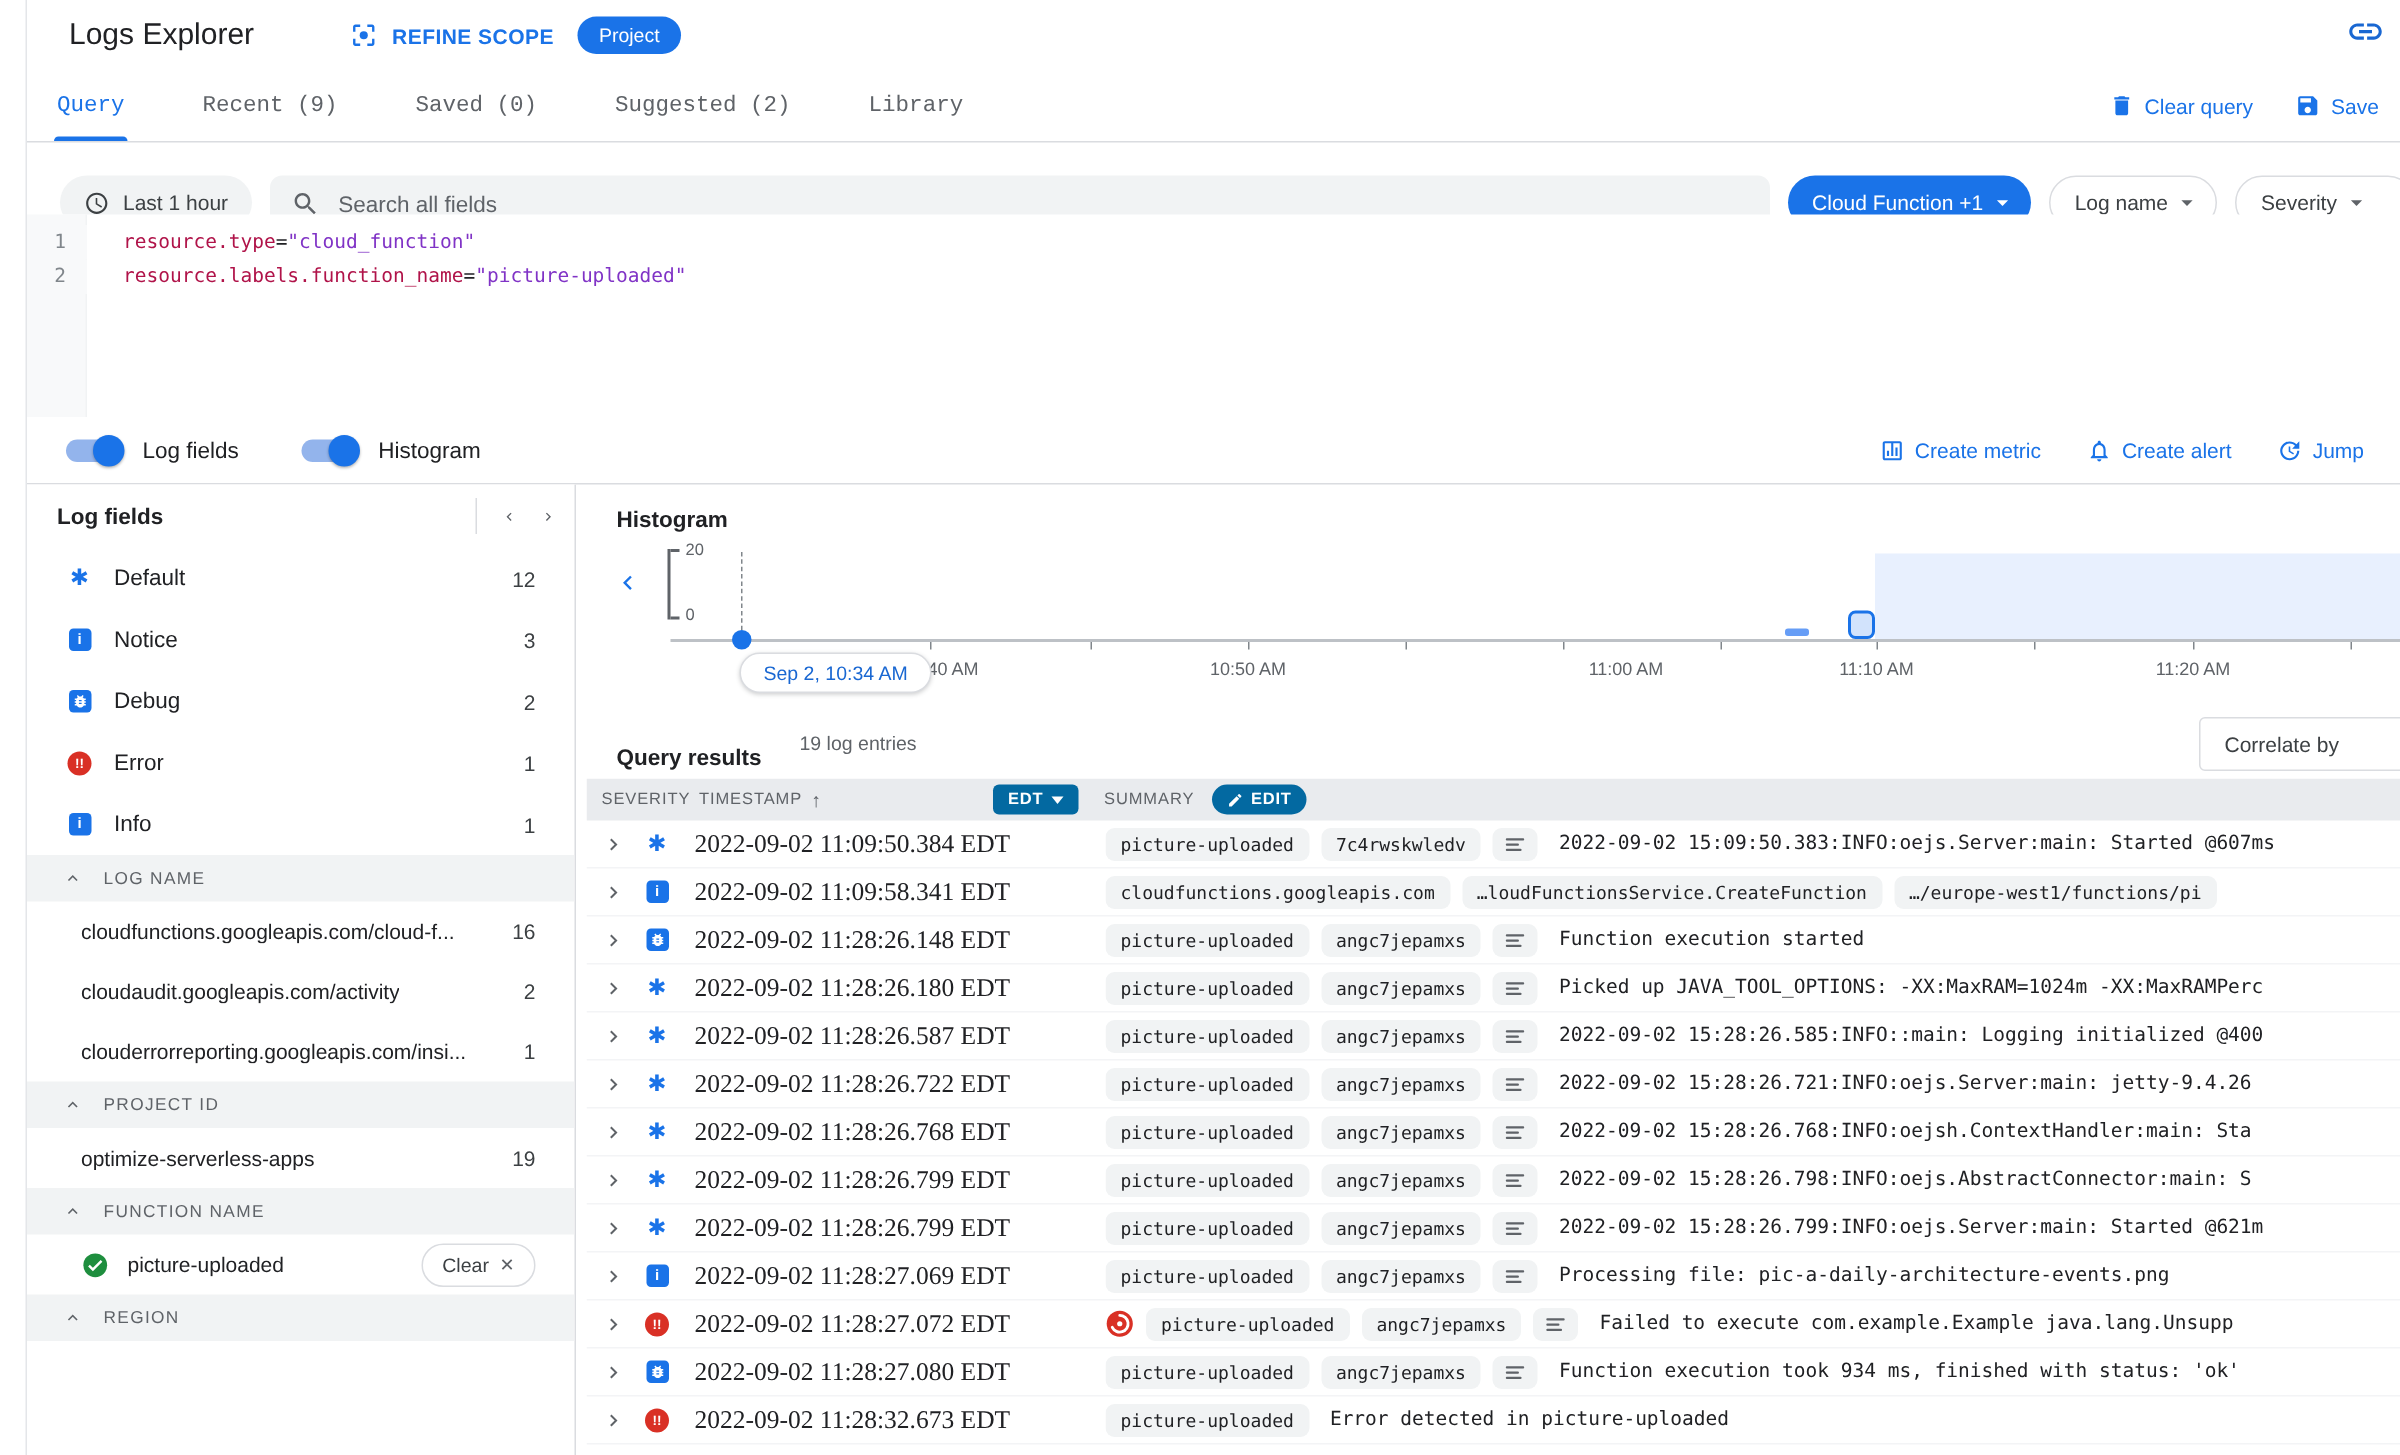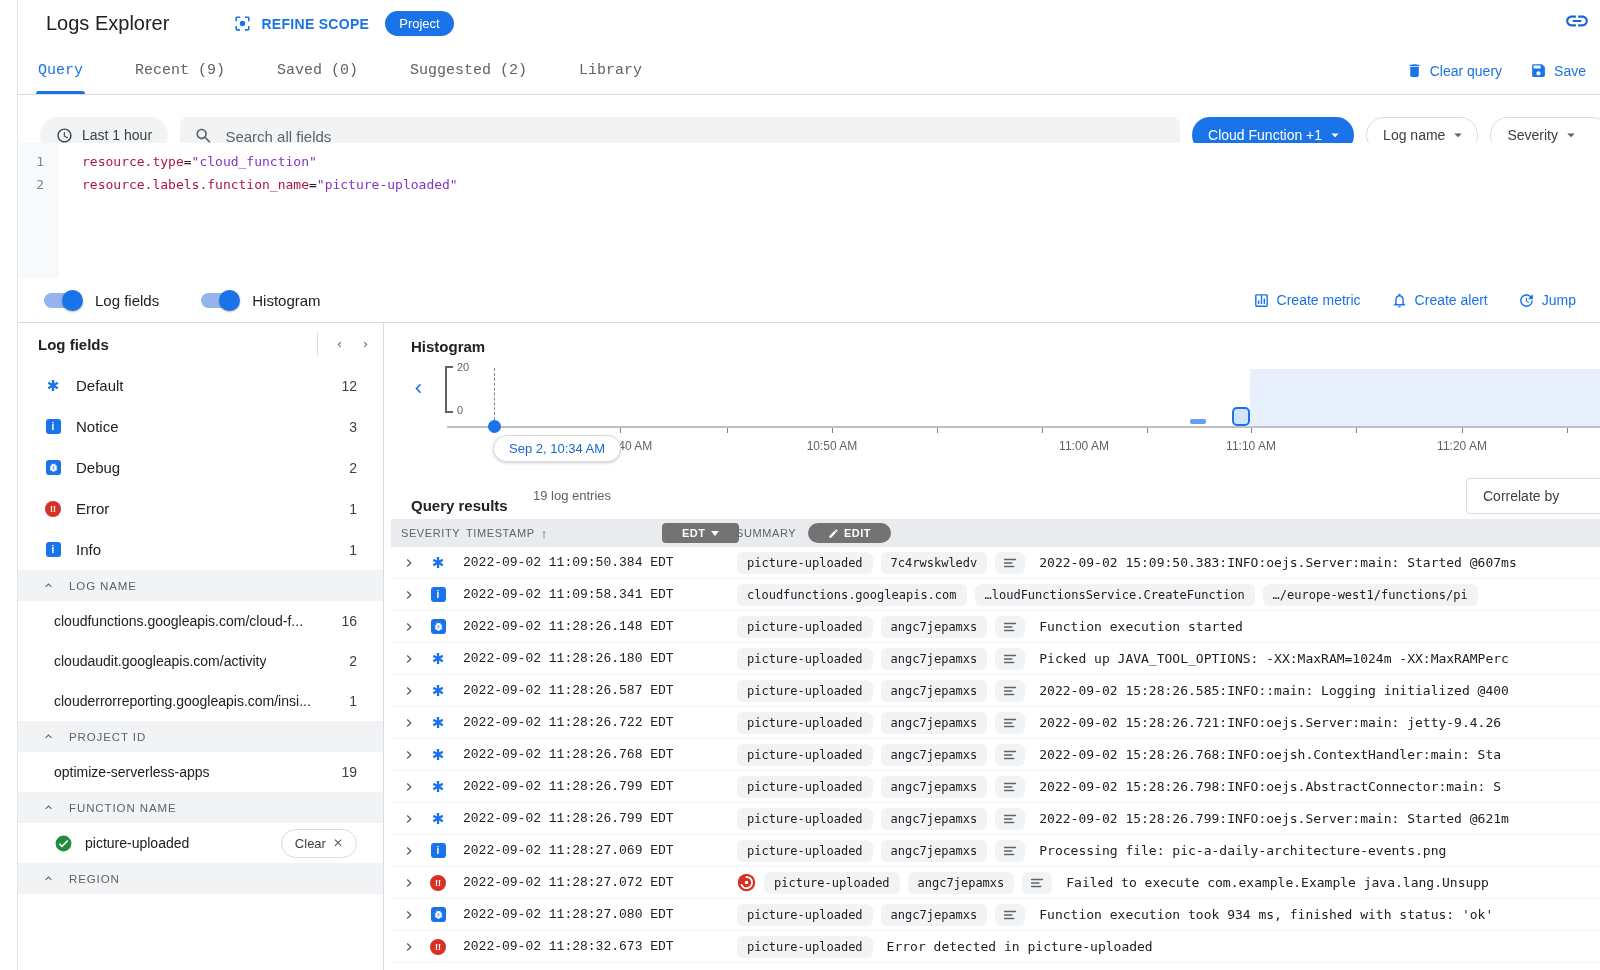--- a/index.html
+++ b/index.html
@@ -118,31 +118,31 @@
   .qr-count{position:absolute;left:142px;top:15px;font-size:13px;color:#5f6368;}
   .correlate-btn{position:absolute;left:1075px;top:5px;height:36px;min-width:180px;border:1px solid #dadce0;border-radius:4px;background:#fff;display:flex;align-items:center;gap:6px;padding:0 16px;font-size:14px;color:#3c4043;cursor:pointer;white-space:nowrap;}
 
   .results-table{position:absolute;left:391px;top:519px;right:0;bottom:0;overflow:hidden;}
   .rt-head{position:relative;height:28px;background:#e9ebee;}
   .rt-h{position:absolute;top:0;height:28px;display:flex;align-items:center;font-size:11px;font-weight:500;color:#5f6368;letter-spacing:.6px;white-space:nowrap;}
   .rt-h.sev{left:10px;}
   .rt-h.ts{left:75px;gap:6px;}
   .rt-h .arrow{font-size:13px;}
   .rt-h.sum{left:345px;}
-  .pill-sm{position:absolute;top:4px;height:20px;background:#737373;color:#fff;font-size:11px;font-weight:600;display:inline-flex;align-items:center;gap:5px;padding:0 20px;cursor:pointer;}
+  .pill-sm{position:absolute;top:4px;height:20px;background:#0369a1;color:#fff;font-size:11px;font-weight:600;display:inline-flex;align-items:center;gap:5px;padding:0 10px;cursor:pointer;}
   .pill-edt{left:271px;border-radius:4px;letter-spacing:.5px;}
   .pill-edit{left:417px;border-radius:10px;letter-spacing:.5px;}
   .pill-sm .dd{width:0;height:0;border-left:4px solid transparent;border-right:4px solid transparent;border-top:5px solid #fff;}
   .pe{width:11px;height:11px;color:#fff;}
 
   .rt-row{height:32px;display:flex;align-items:center;padding-left:10px;border-bottom:1px solid #f3f4f6;cursor:default;}
   .rt-chevron{width:16px;height:16px;flex:none;display:inline-flex;cursor:pointer;}
   .rt-chevron svg{width:100%;height:100%;fill:#5f6368;}
   .rt-sev{width:18px;display:inline-flex;justify-content:center;margin-left:12px;flex:none;}
-  .rt-ts{width:252px;margin-left:16px;font-family:Liberation Mono, monospace;font-size:13px;white-space:pre;flex:none;color:#202124;}
+  .rt-ts{width:252px;margin-left:16px;font-family:Liberation Serif, serif;font-size:17px;white-space:pre;flex:none;color:#202124;}
   .rt-content{display:flex;align-items:center;gap:8px;overflow:hidden;white-space:nowrap;flex:1;margin-left:22px;}
   .chip{height:22px;display:inline-flex;align-items:center;padding:0 10px;background:#f1f3f4;border-radius:6px;font-family:"DejaVu Sans Mono",monospace;font-size:12px;color:#202124;flex:none;cursor:pointer;}
   .chip-ic{width:30px;justify-content:center;padding:0;}
   .chip-ic svg{width:14px;height:14px;}
   .rt-summary{font-family:"DejaVu Sans Mono",monospace;font-size:13px;color:#202124;margin-left:6px;overflow:hidden;flex:none;}
   .err-badge{width:19px;height:19px;flex:none;display:inline-flex;}
   .err-badge svg{width:100%;height:100%;}
 </style>
 </head>
 <body>

